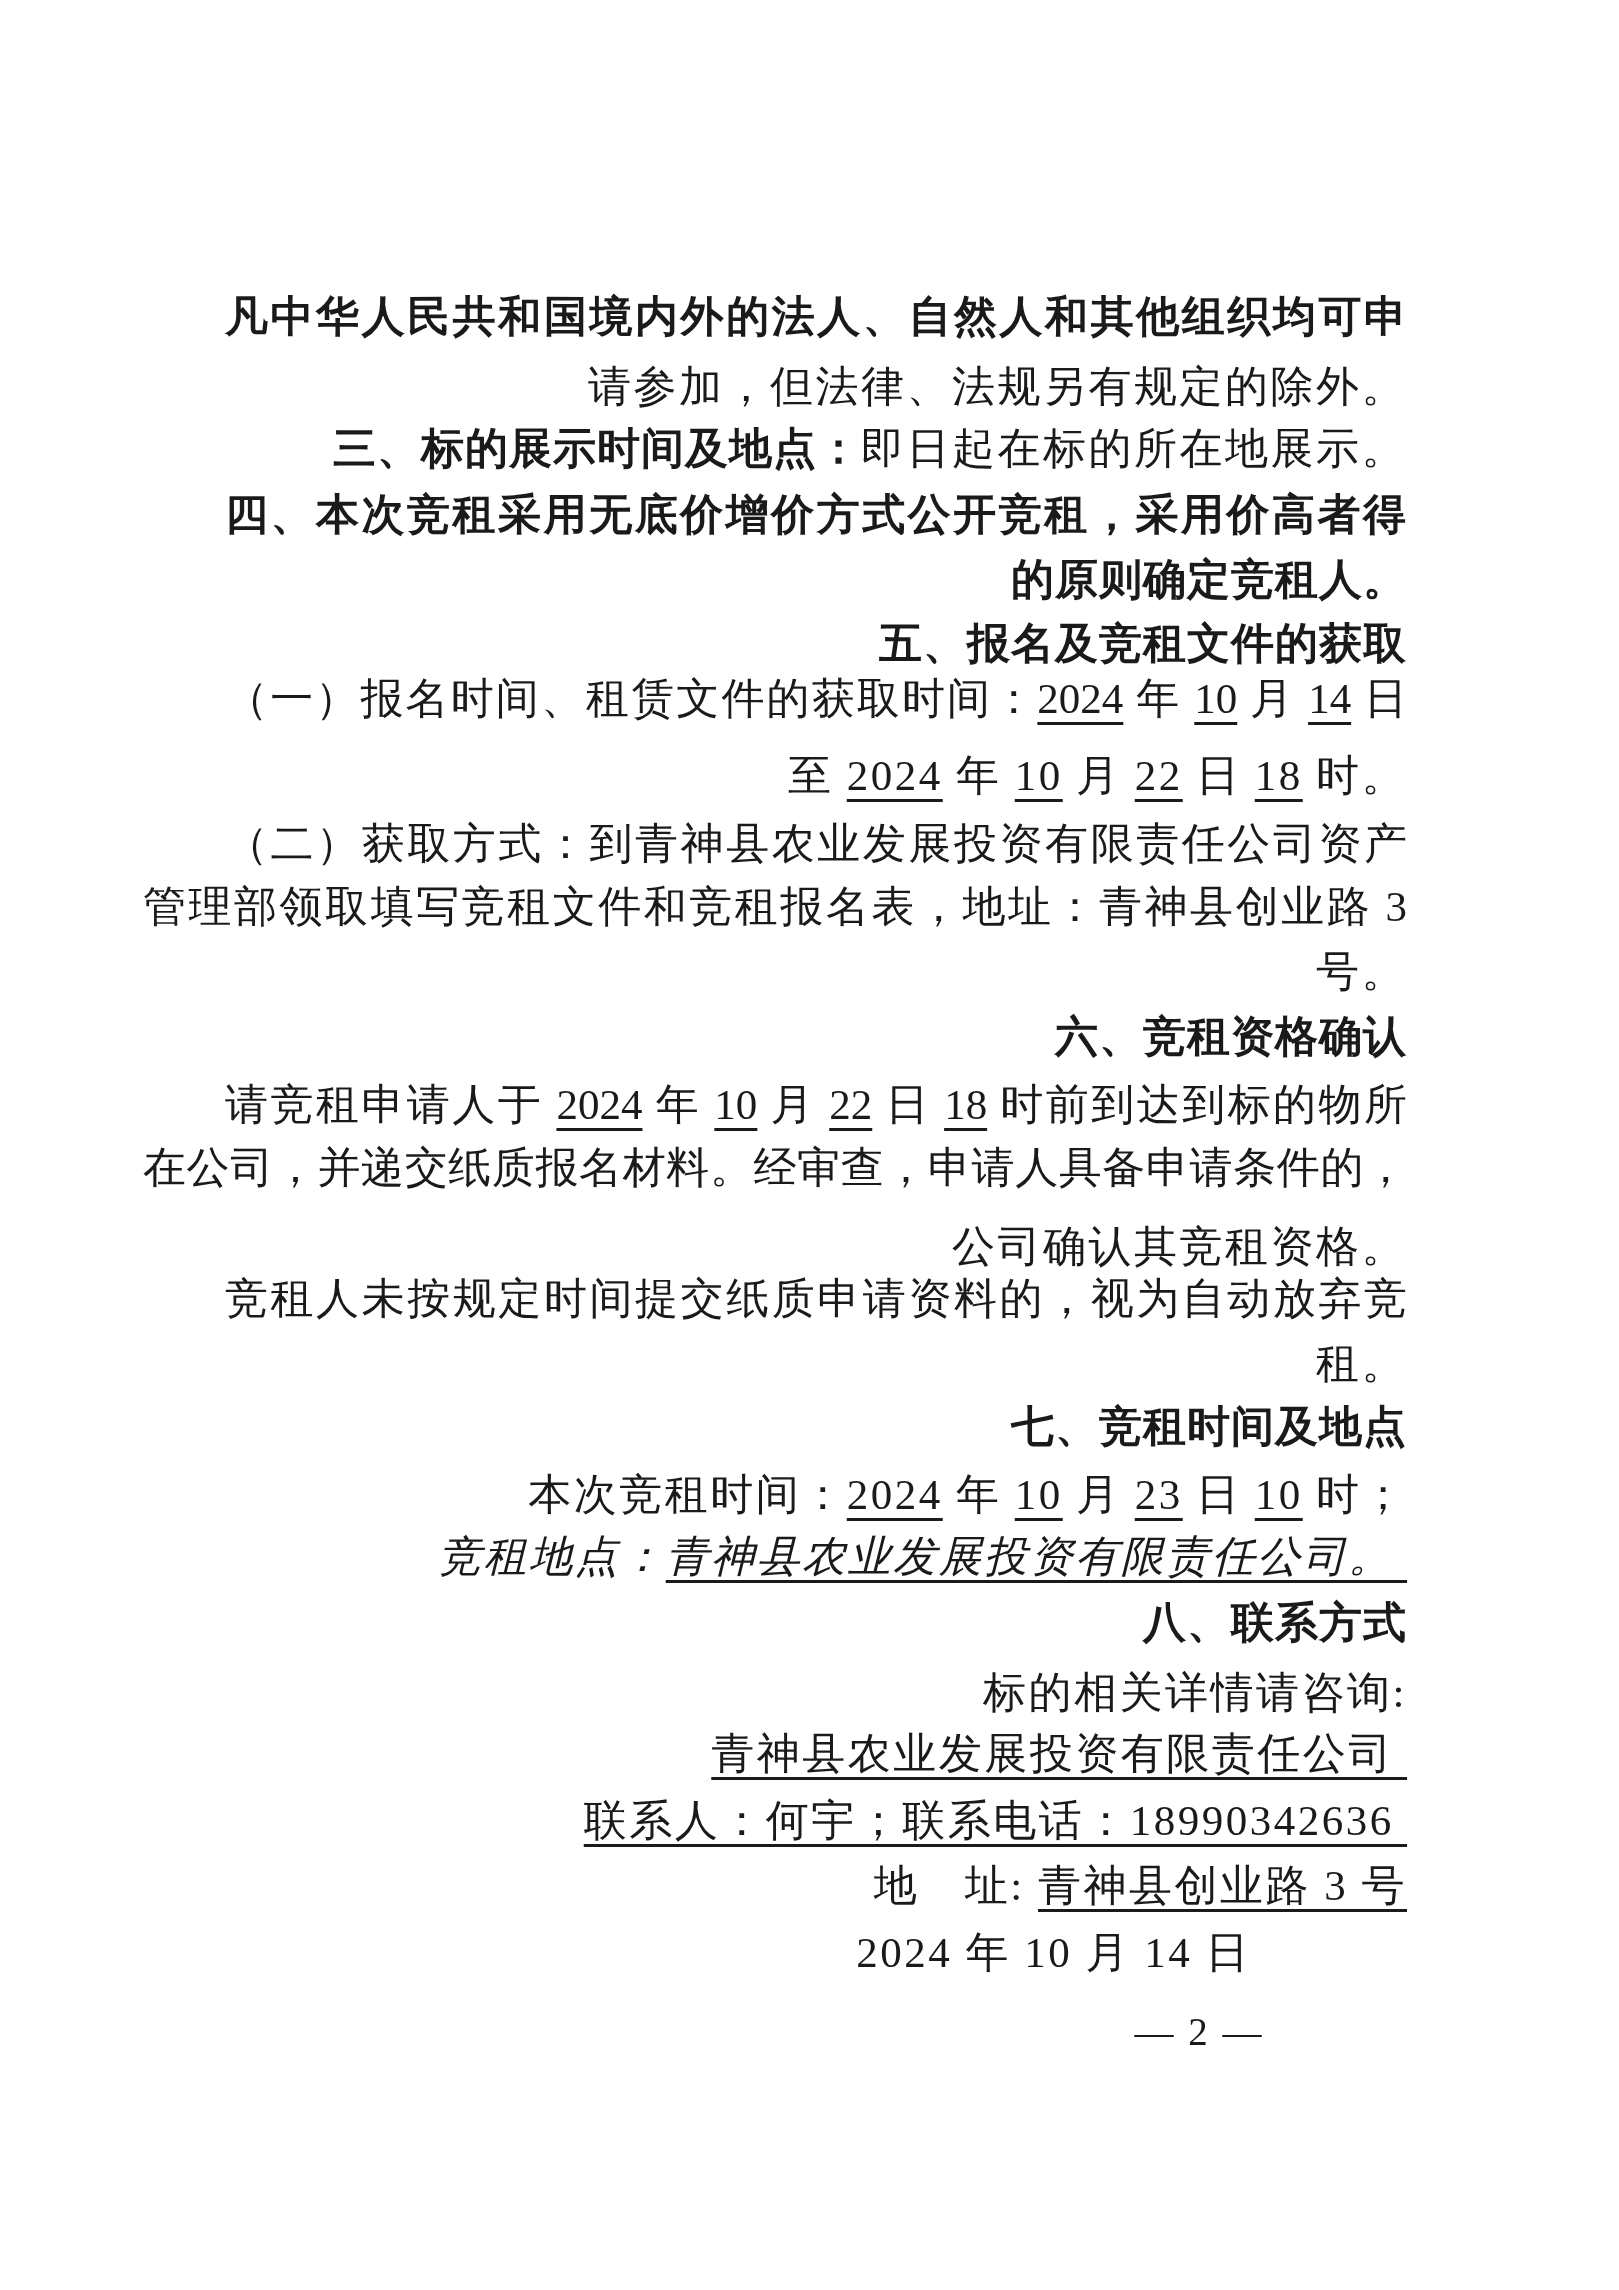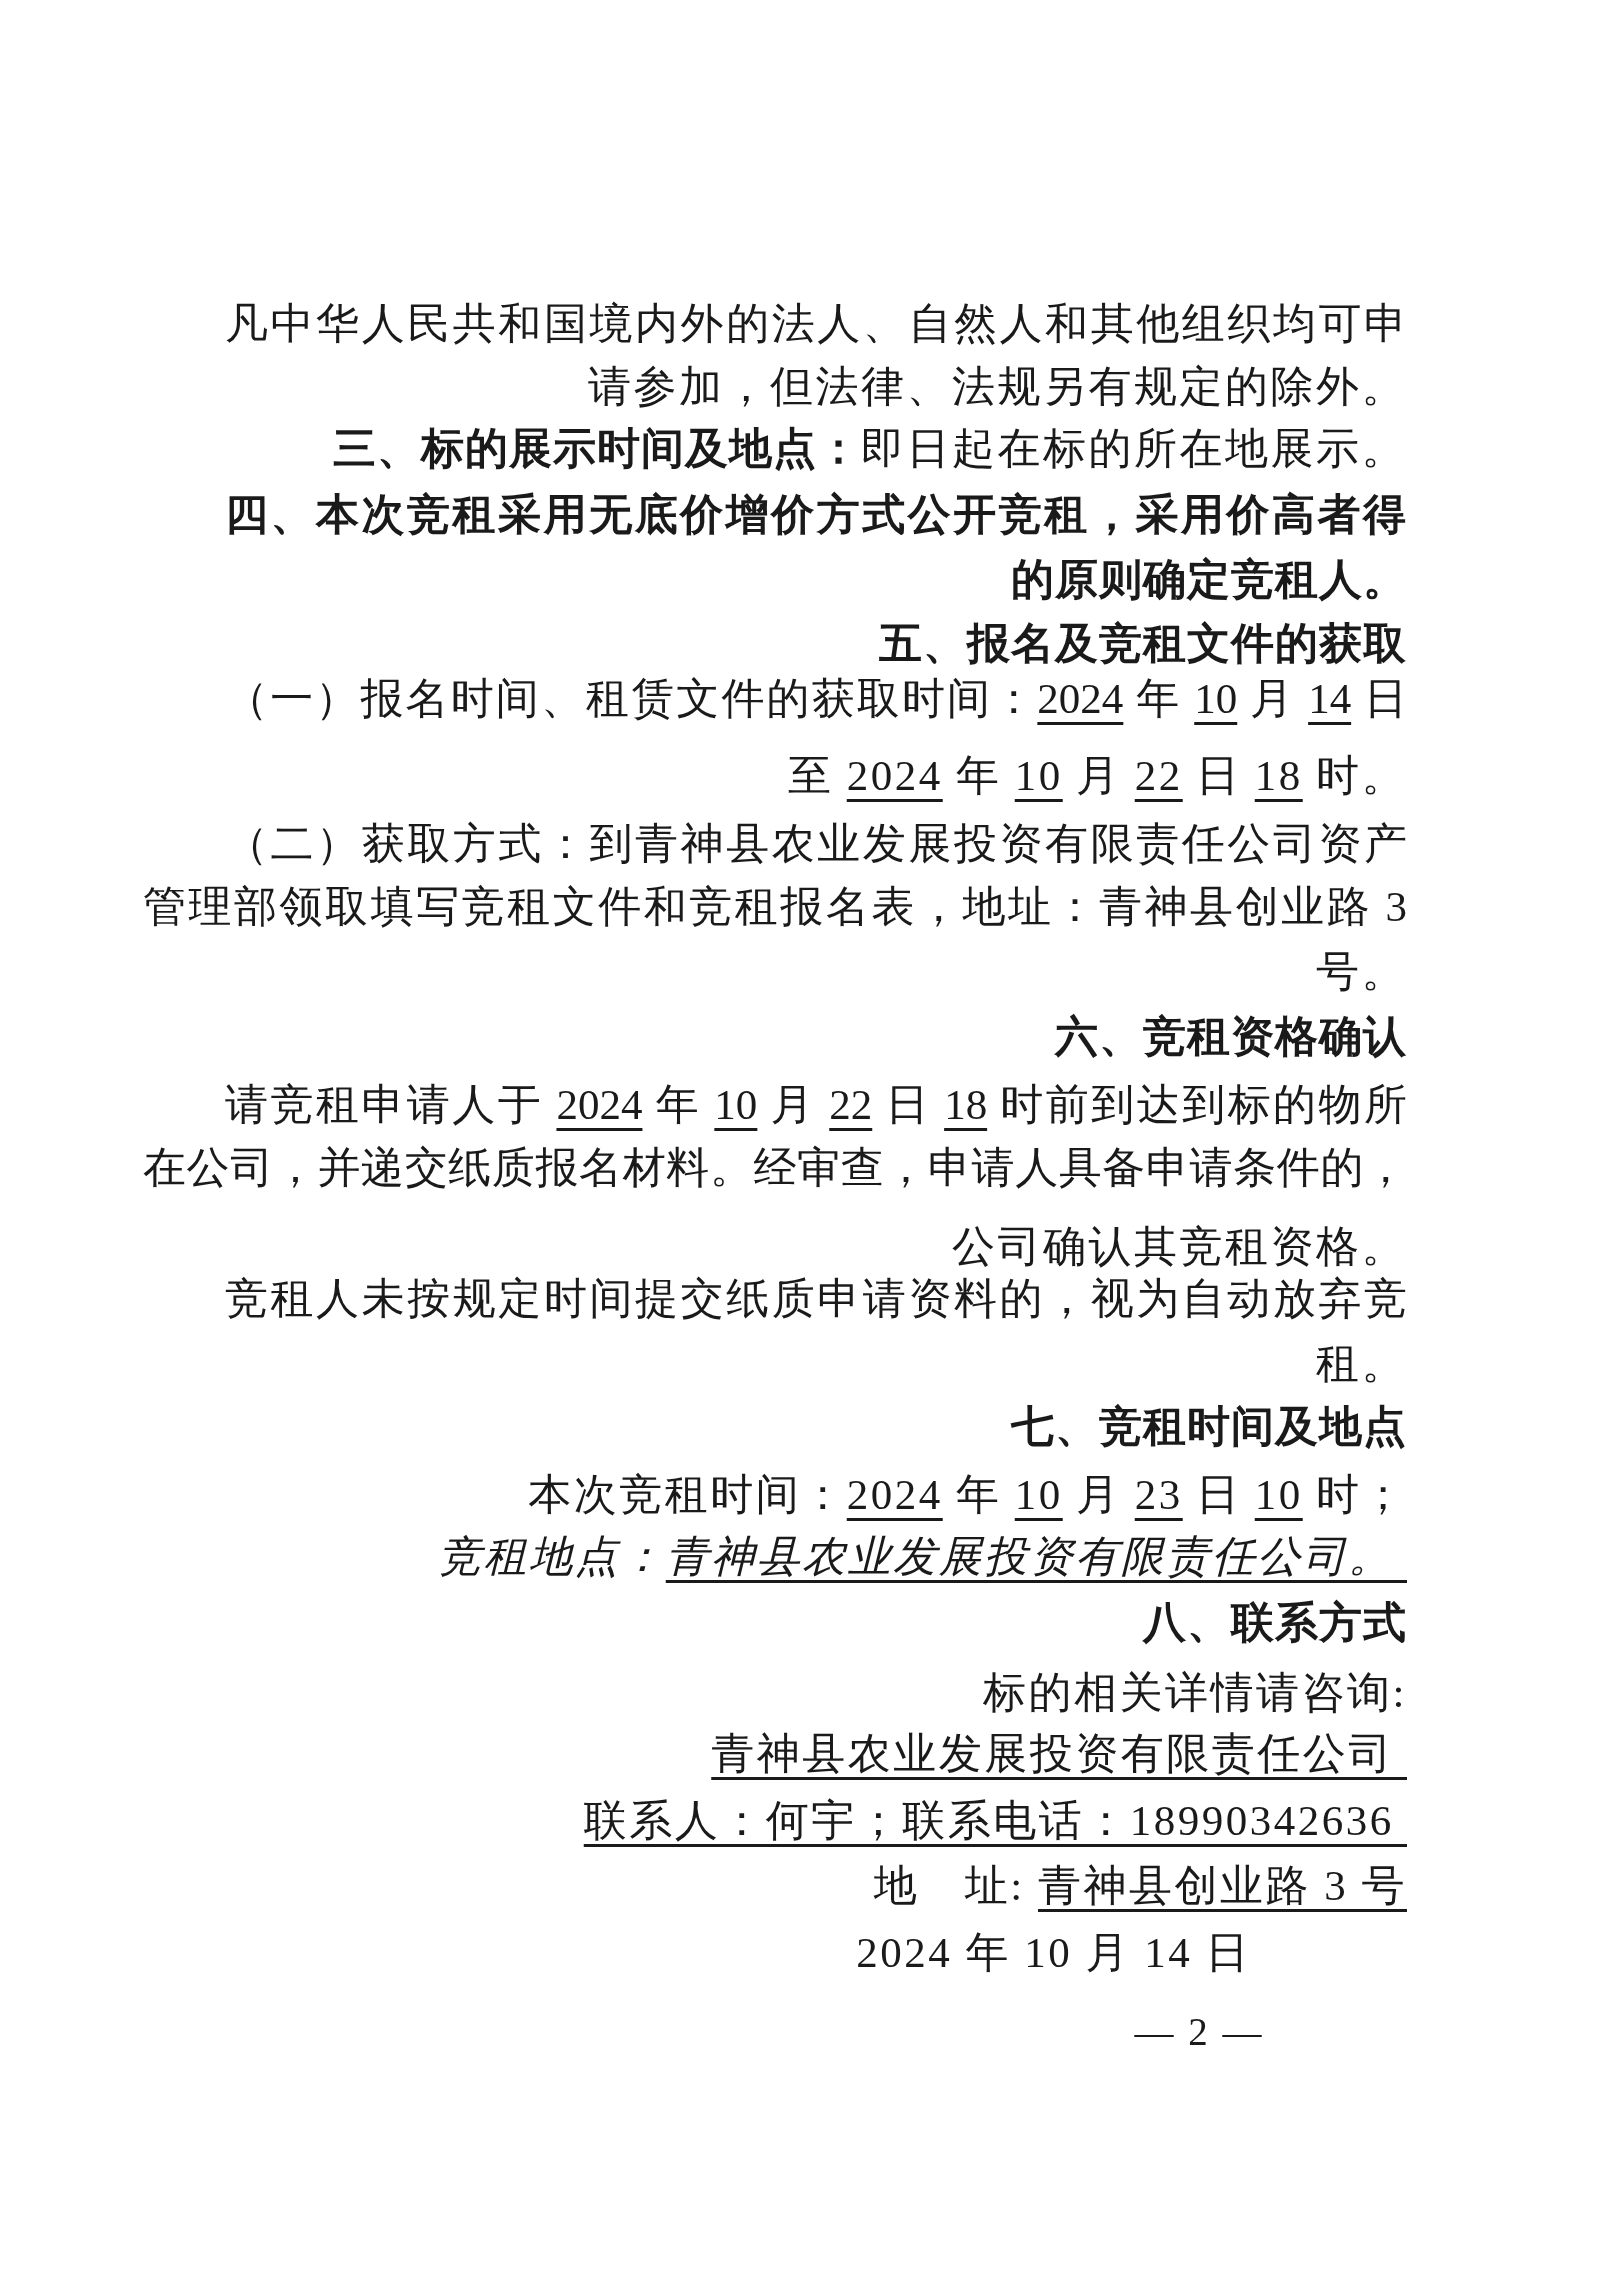--- a/index.html
+++ b/index.html
@@ -39,21 +39,21 @@
     text-decoration:underline;
     text-decoration-thickness:2.9px;
     text-underline-offset:8.8px;
   }
 </style>
 </head>
 <body>
 
 <div class="page">
   <div id="doc-body">
-      <div class="line indent justify" style="top: 297px;"><span class="seg">凡中华人民共和国境内外的法人、自然人和其他组织均可申</span></div>
+      <div class="line indent justify" style="top: 290px; font-weight: bold;"><span class="seg">凡中华人民共和国境内外的法人、自然人和其他组织均可申</span></div>
       <div class="line" style="top: 360px;"><span class="seg">请参加，但法律、法规另有规定的除外。</span></div>
       <div class="line indent" style="top: 422px;"><span class="seg b">三、标的展示时间及地点：</span><span class="seg">即日起在标的所在地展示。</span></div>
       <div class="line indent justify" style="top: 488px;"><span class="seg b">四、本次竞租采用无底价增价方式公开竞租，采用价高者得</span></div>
       <div class="line" style="top: 553px;"><span class="seg b">的原则确定竞租人。</span></div>
       <div class="line indent" style="top: 617px;"><span class="seg b">五、报名及竞租文件的获取</span></div>
       <div class="line indent justify" style="top: 672px;"><span class="seg">（一）报名时间、租赁文件的获取时间：</span><span class="seg u">2024</span><span class="seg"> 年 </span><span class="seg u">10</span><span class="seg"> 月 </span><span class="seg u">14</span><span class="seg"> 日</span></div>
       <div class="line" style="top: 749px;"><span class="seg">至 </span><span class="seg u">2024</span><span class="seg"> 年 </span><span class="seg u">10</span><span class="seg"> 月 </span><span class="seg u">22</span><span class="seg"> 日 </span><span class="seg u">18</span><span class="seg"> 时。</span></div>
       <div class="line indent justify" style="top: 817px;"><span class="seg">（二）获取方式：到青神县农业发展投资有限责任公司资产</span></div>
       <div class="line justify" style="top: 880px;"><span class="seg">管理部领取填写竞租文件和竞租报名表，地址：青神县创业路 3</span></div>
       <div class="line" style="top: 945px;"><span class="seg">号。</span></div>

